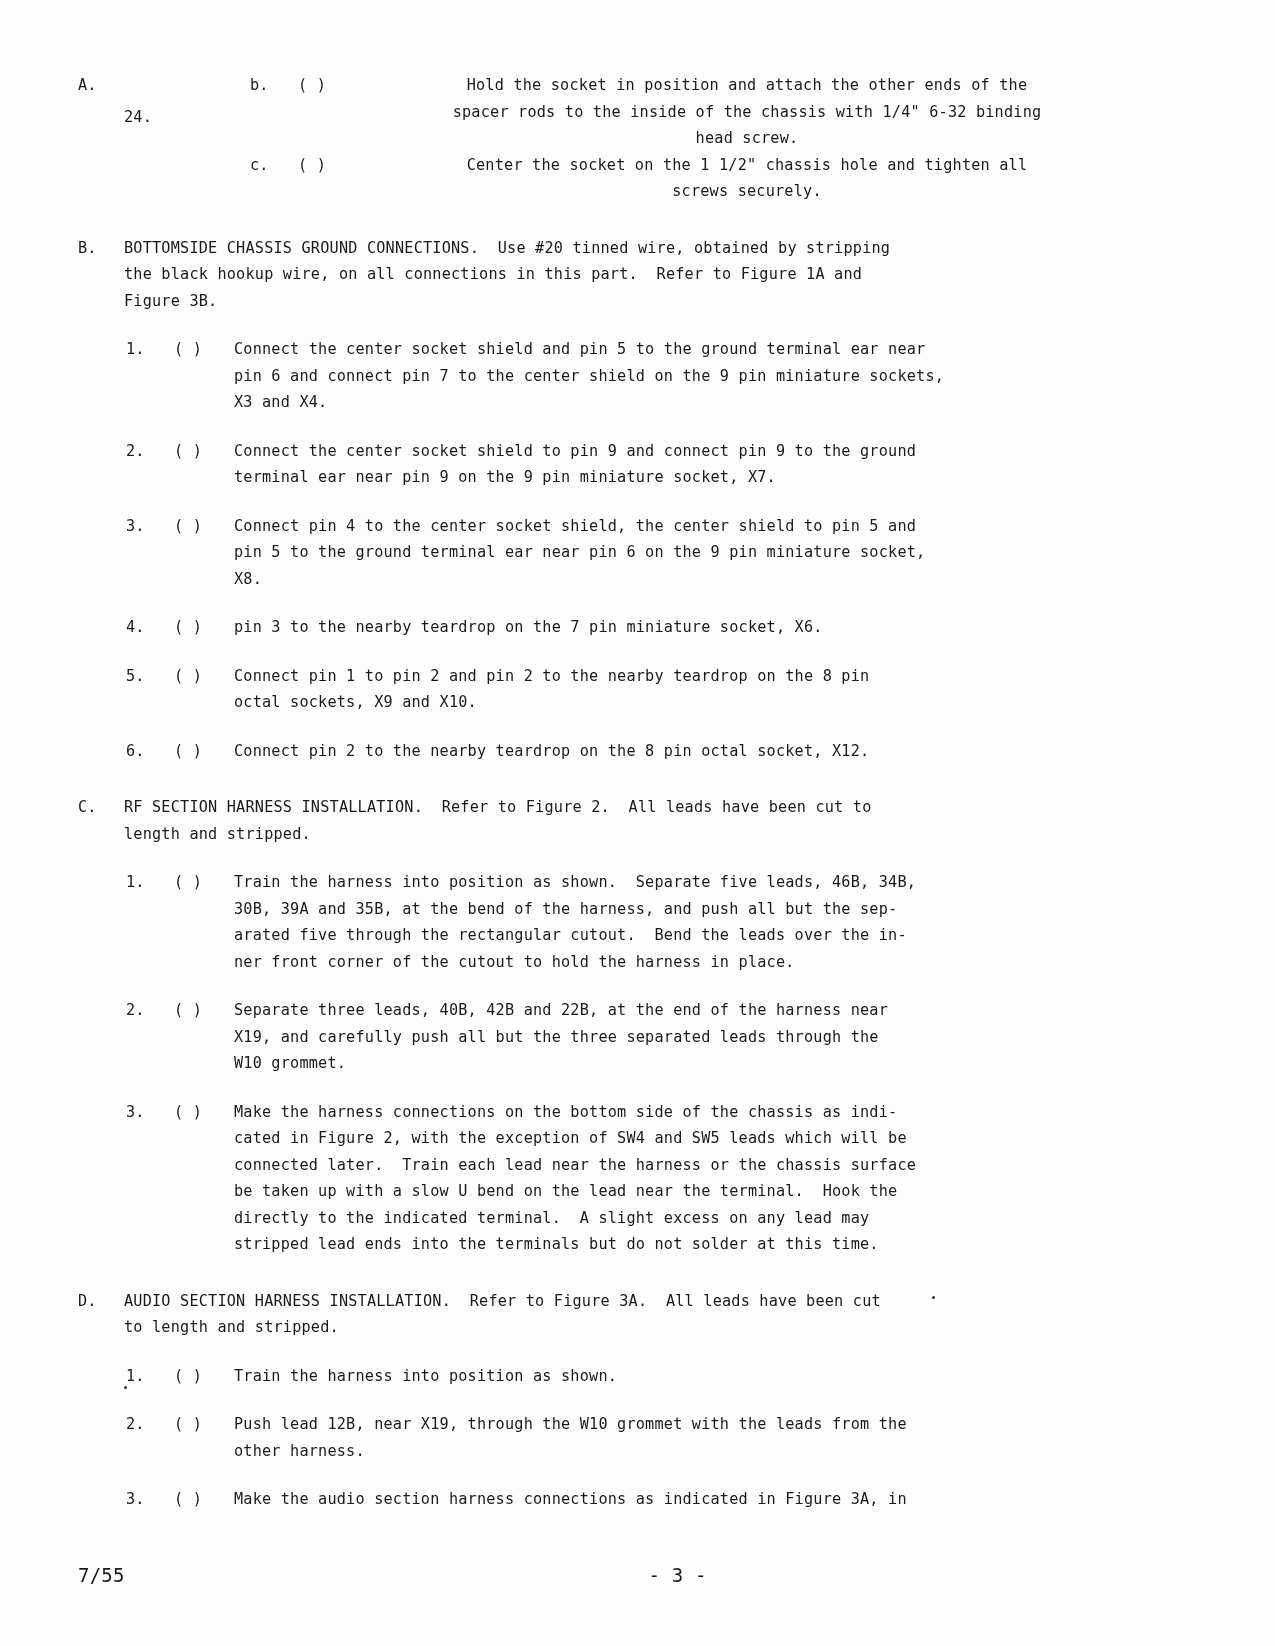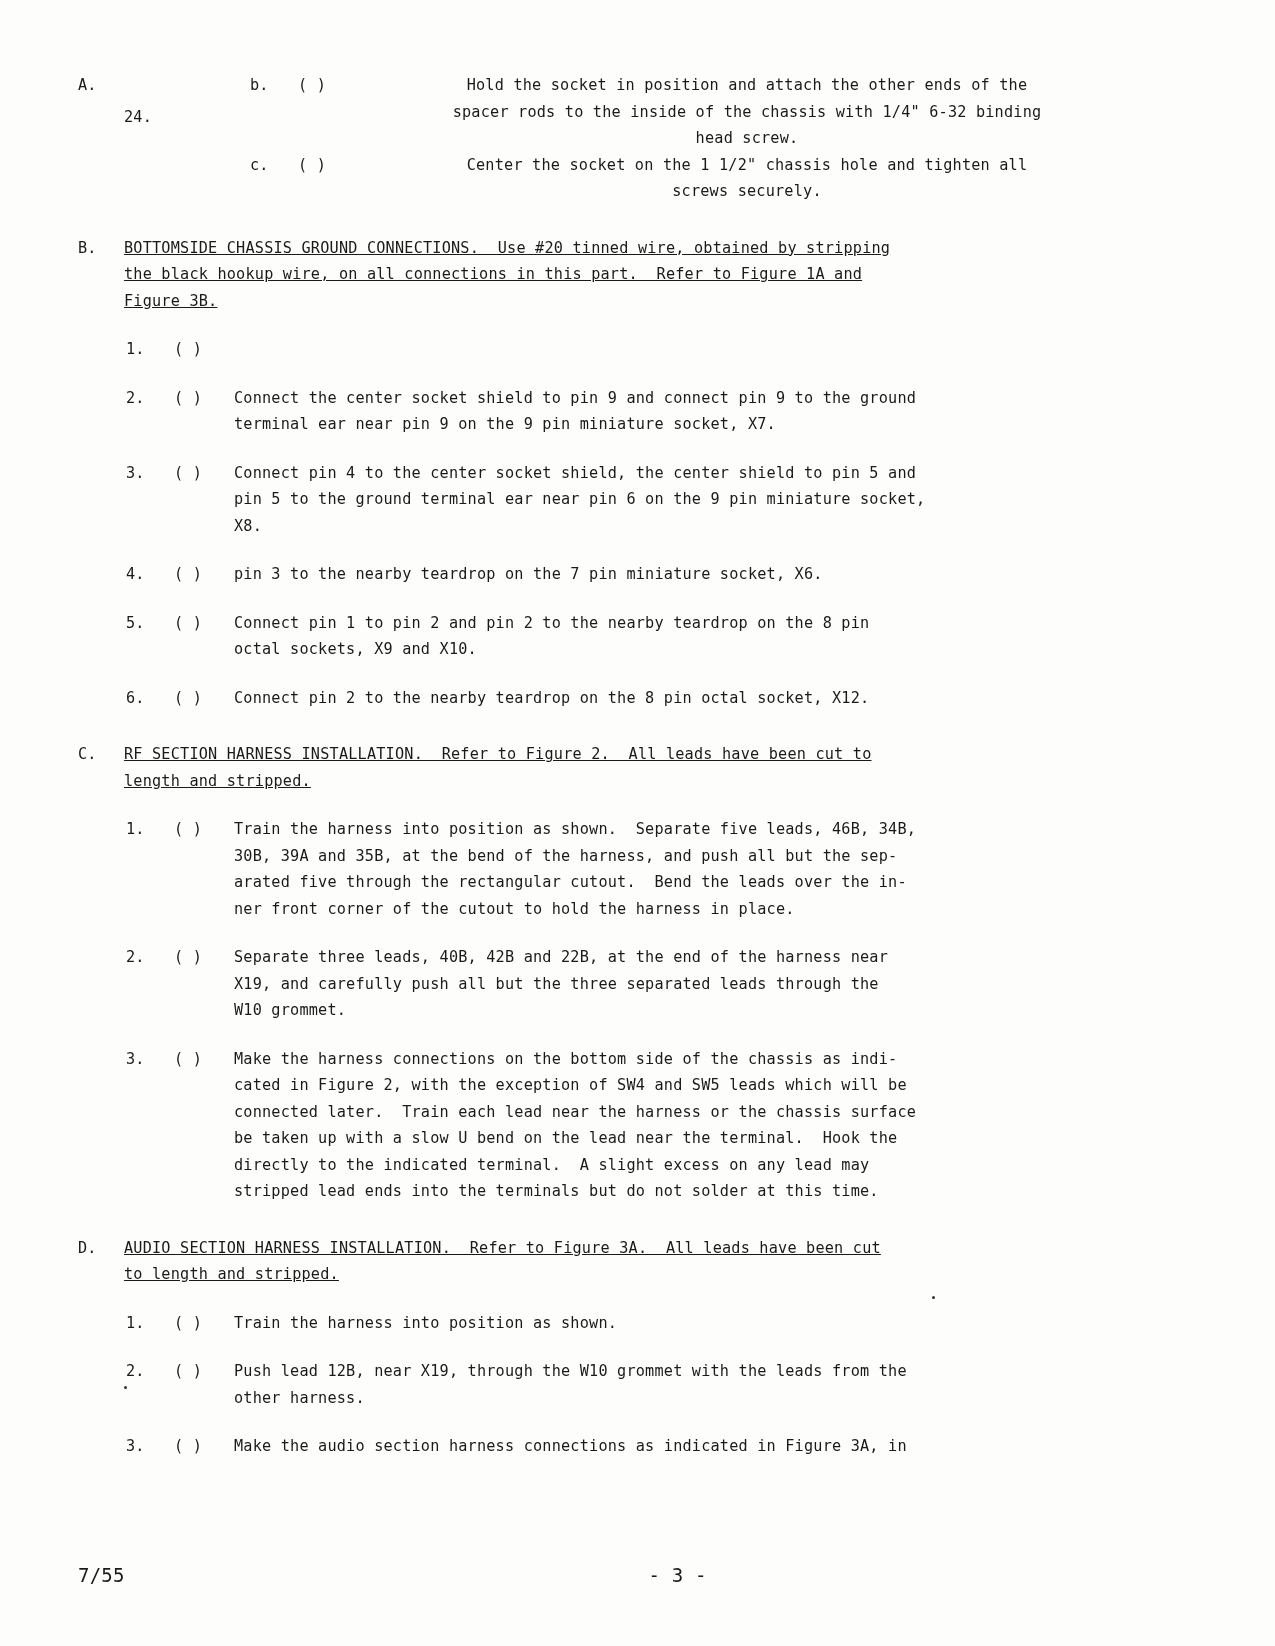--- a/index.html
+++ b/index.html
@@ -37,21 +37,20 @@
     display: flex;
     align-items: flex-start;
   }
 
   .alpha-label {
     width: 46px;
     flex: 0 0 46px;
   }
   .alpha-body {
     flex: 1 1 auto;
-    text-decoration: underline;
   }
 
   .sub-num {
     width: 48px;
     flex: 0 0 48px;
     text-align: left;
   }
   .sub-box {
     width: 60px;
     flex: 0 0 60px;
@@ -156,20 +155,25 @@
       </div>
     </div>
 
     <div class="gap-md"></div>
 
     <div class="indent-1">
 
       <div class="blk">
         <div class="sub-num ln">1.</div>
         <div class="sub-box ln">( )</div>
+        <div class="sub-text">
+          <div class="ln">Connect the center socket shield and pin 5 to the ground terminal ear near</div>
+          <div class="ln">pin 6 and connect pin 7 to the center shield on the 9 pin miniature sockets,</div>
+          <div class="ln">X3 and X4.</div>
+        </div>
       </div>
 
       <div class="gap-md"></div>
 
       <div class="blk">
         <div class="sub-num ln">2.</div>
         <div class="sub-box ln">( )</div>
         <div class="sub-text">
           <div class="ln">Connect the center socket shield to pin 9 and connect pin 9 to the ground</div>
           <div class="ln">terminal ear near pin 9 on the 9 pin miniature socket, X7.</div>

